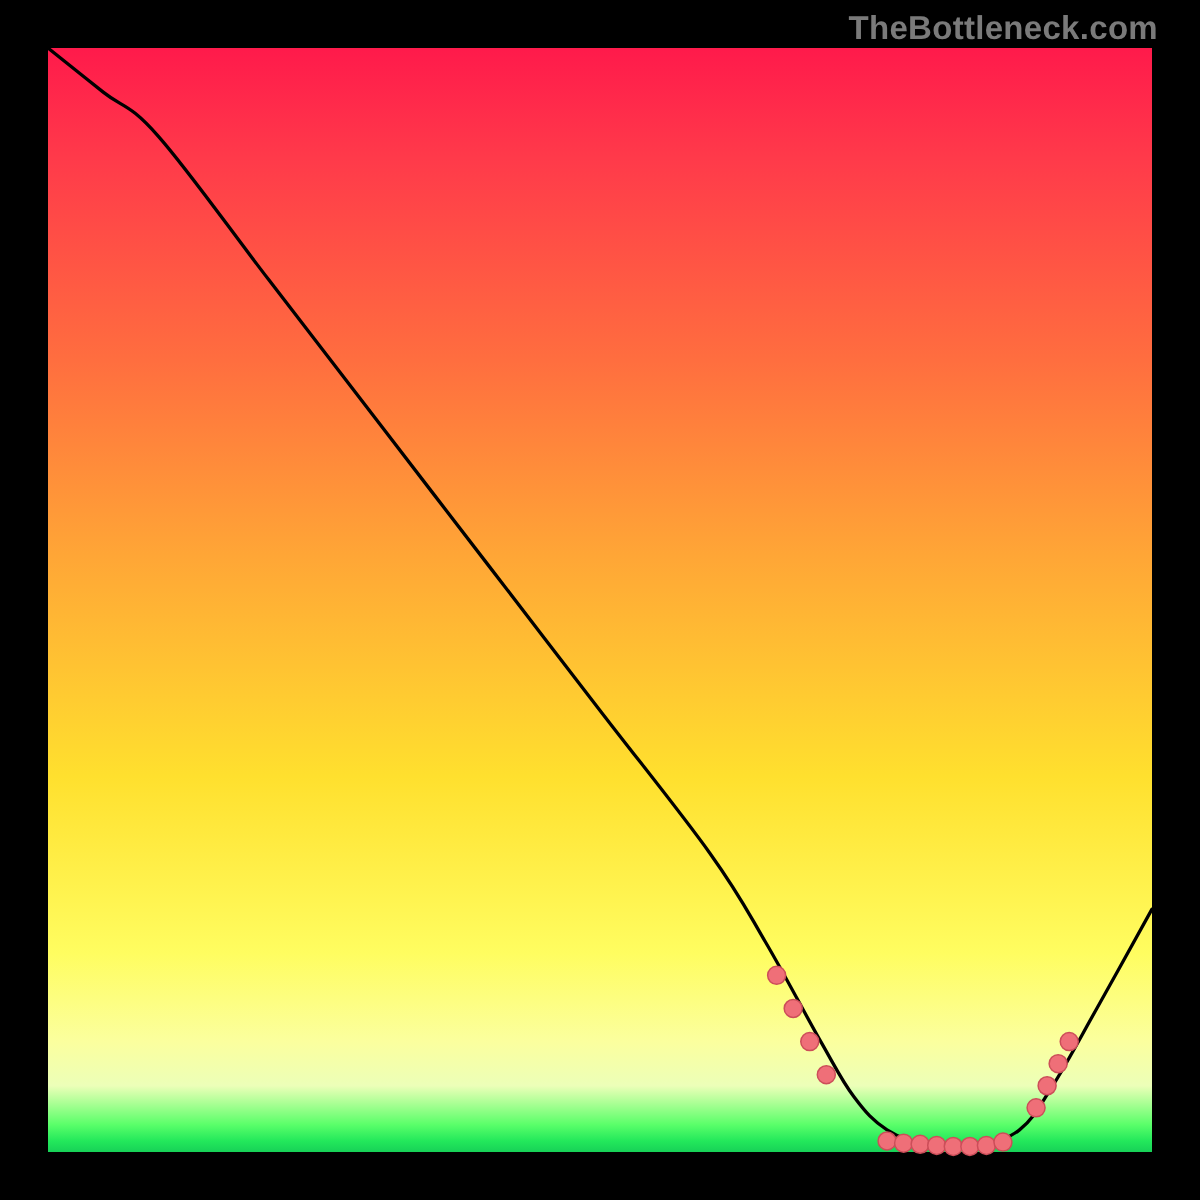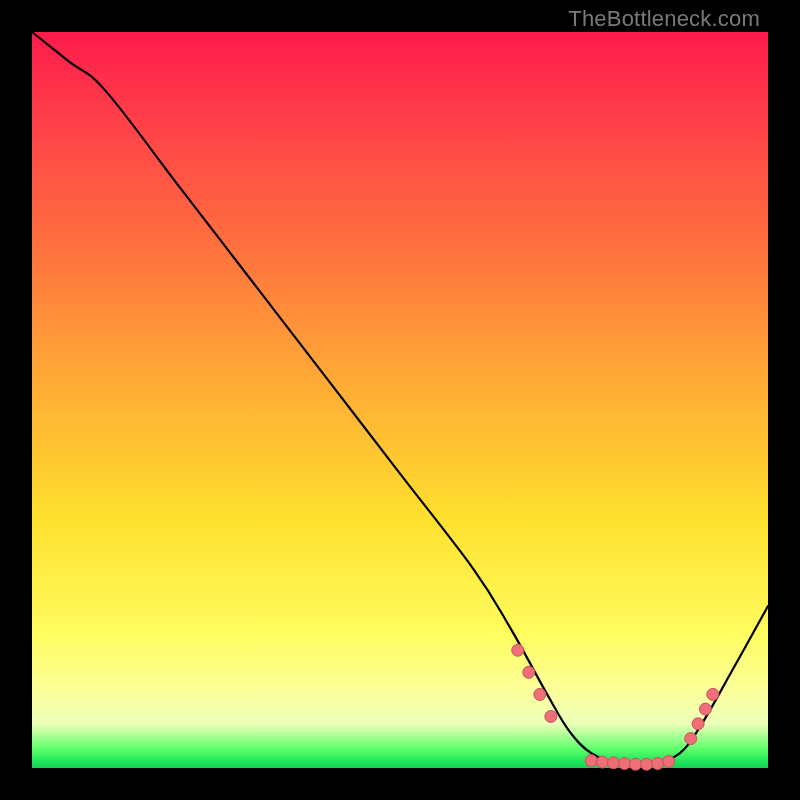--- a/index.html
+++ b/index.html
@@ -35,24 +35,24 @@
       #fbff9e 90%,
       #ecffb8 94%,
       #5bff6a 97.5%,
       #23e85b 99%,
       #17d157 100%
     );
   }
   .attribution {
     position: absolute;
     top: 6px;
-    right: 40px;
+    right: 28px;
     color: #7a7a7a;
     font-size: 22px;
-    font-weight: 400;
+    font-weight: 700;
     letter-spacing: 0.2px;
   }
   svg.curve {
     position: absolute;
     left: 0;
     top: 0;
     width: 736px;
     height: 736px;
     overflow: visible;
   }

